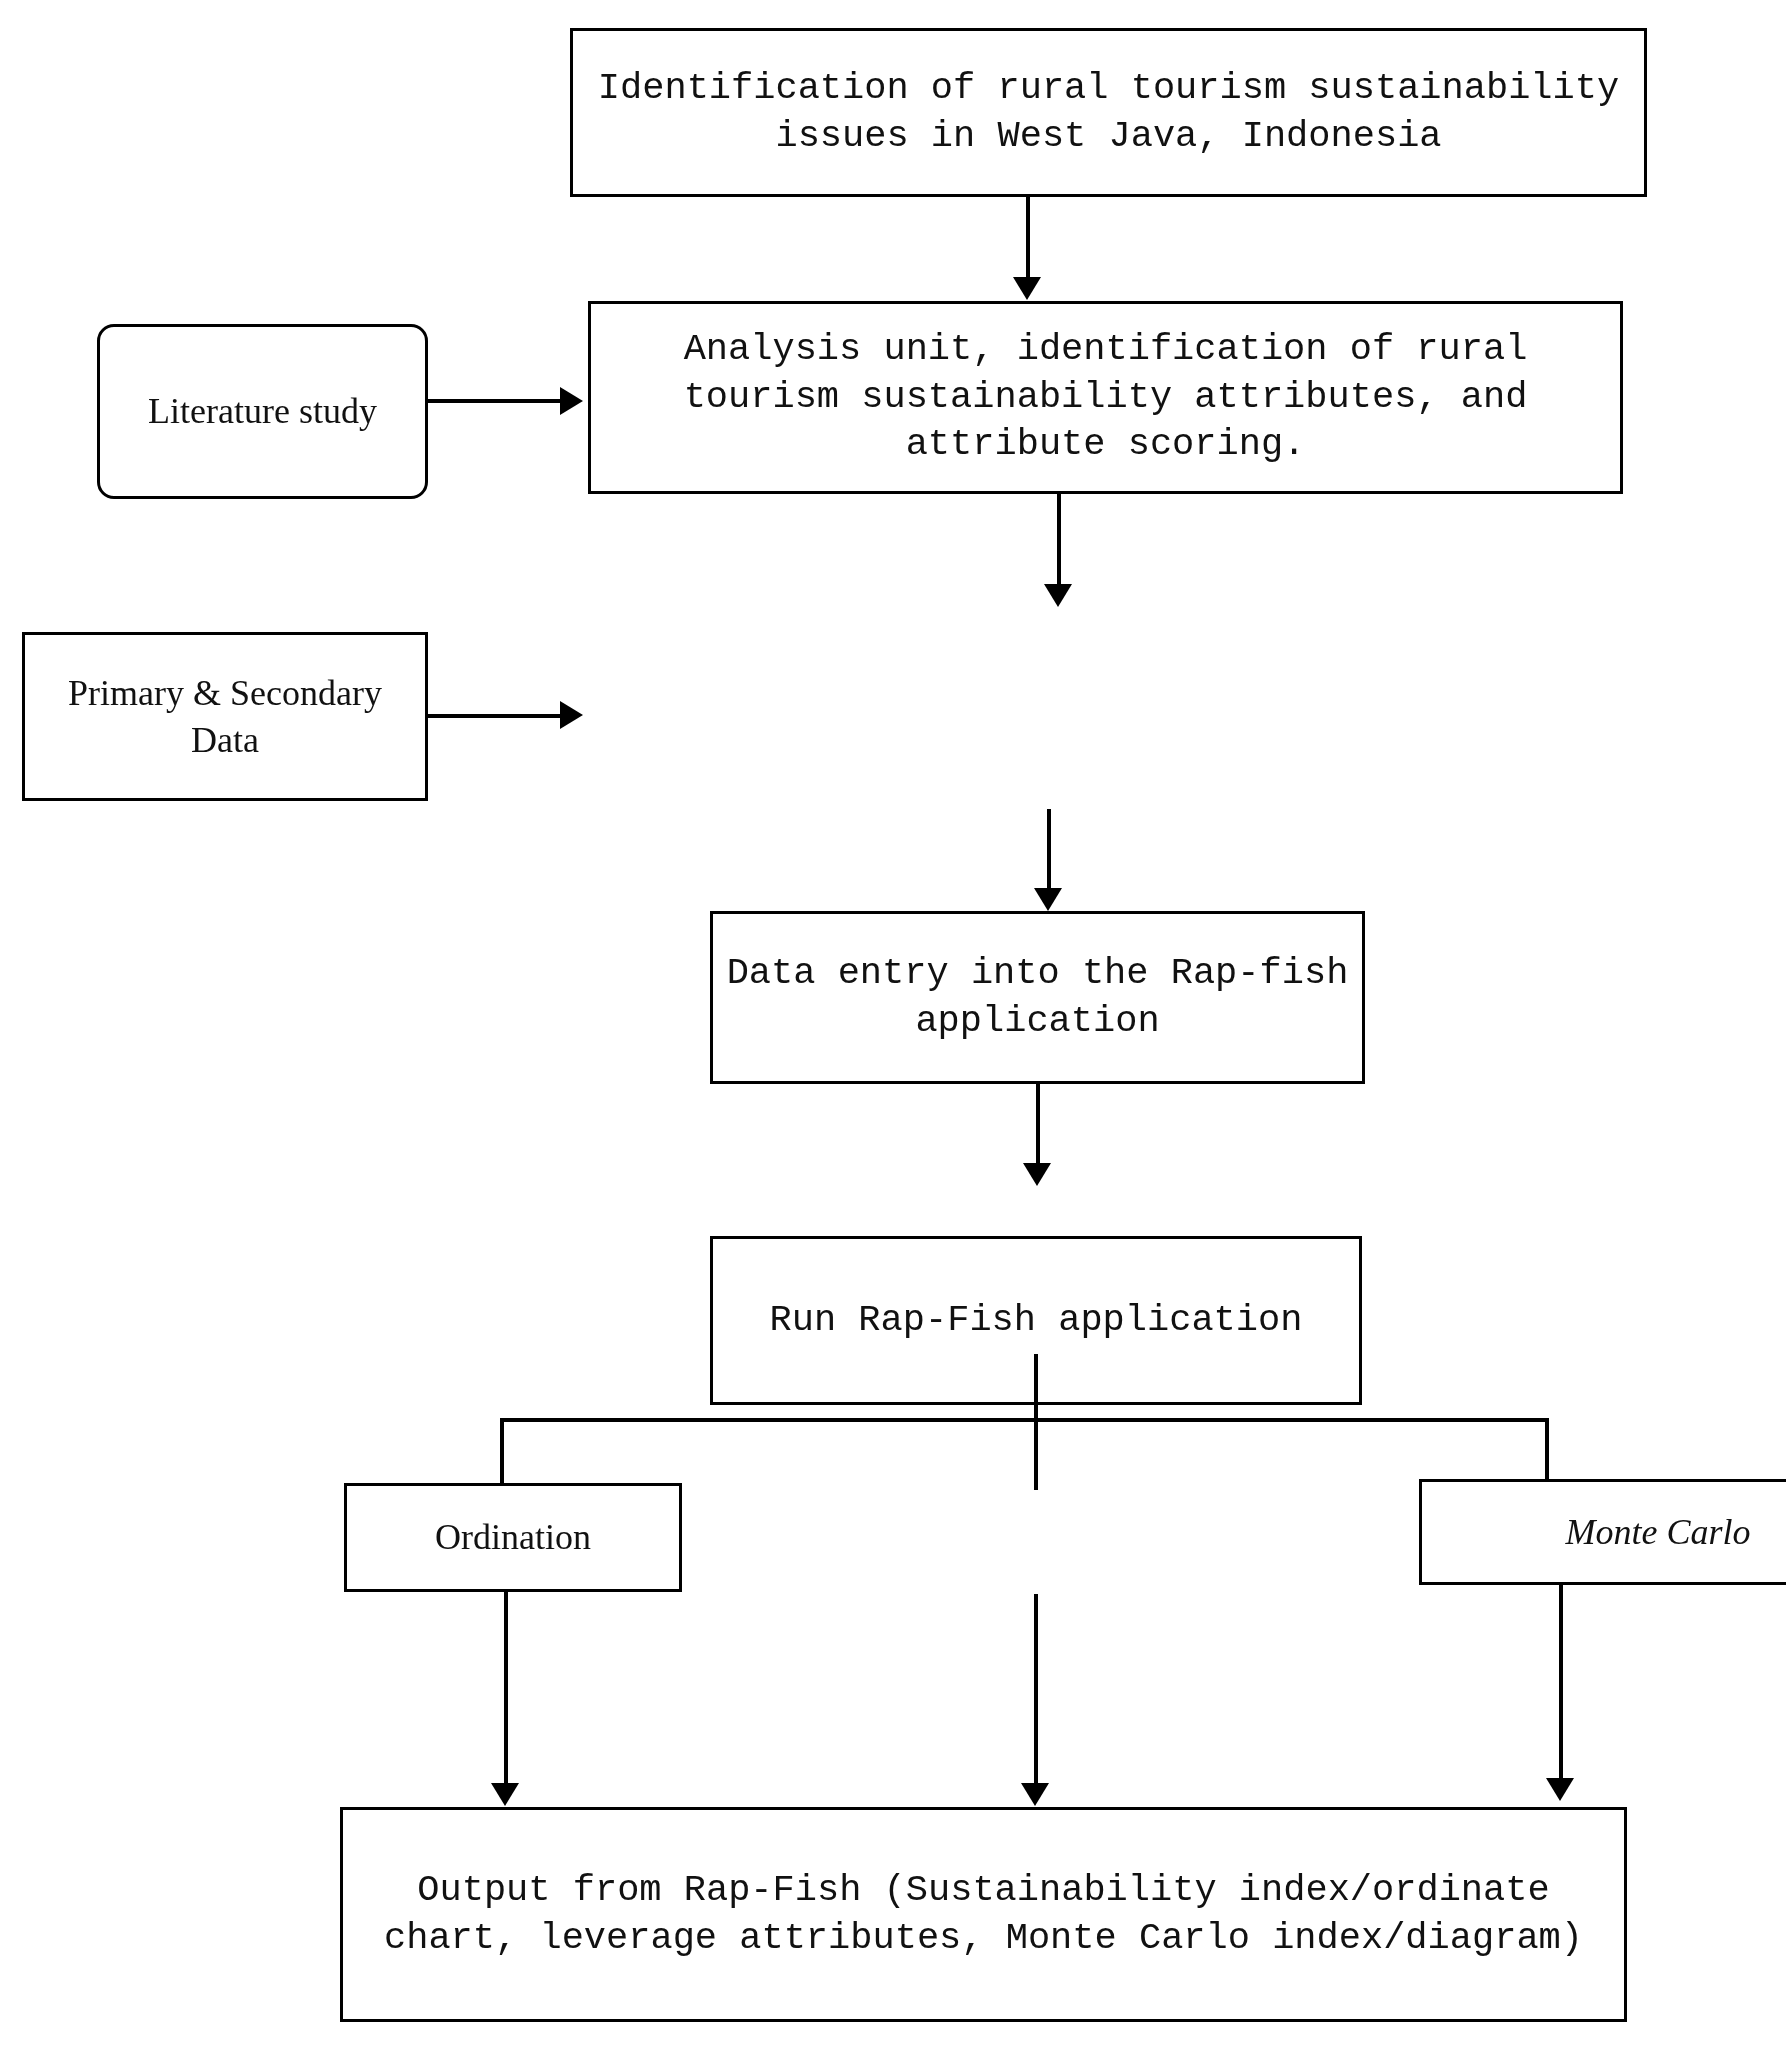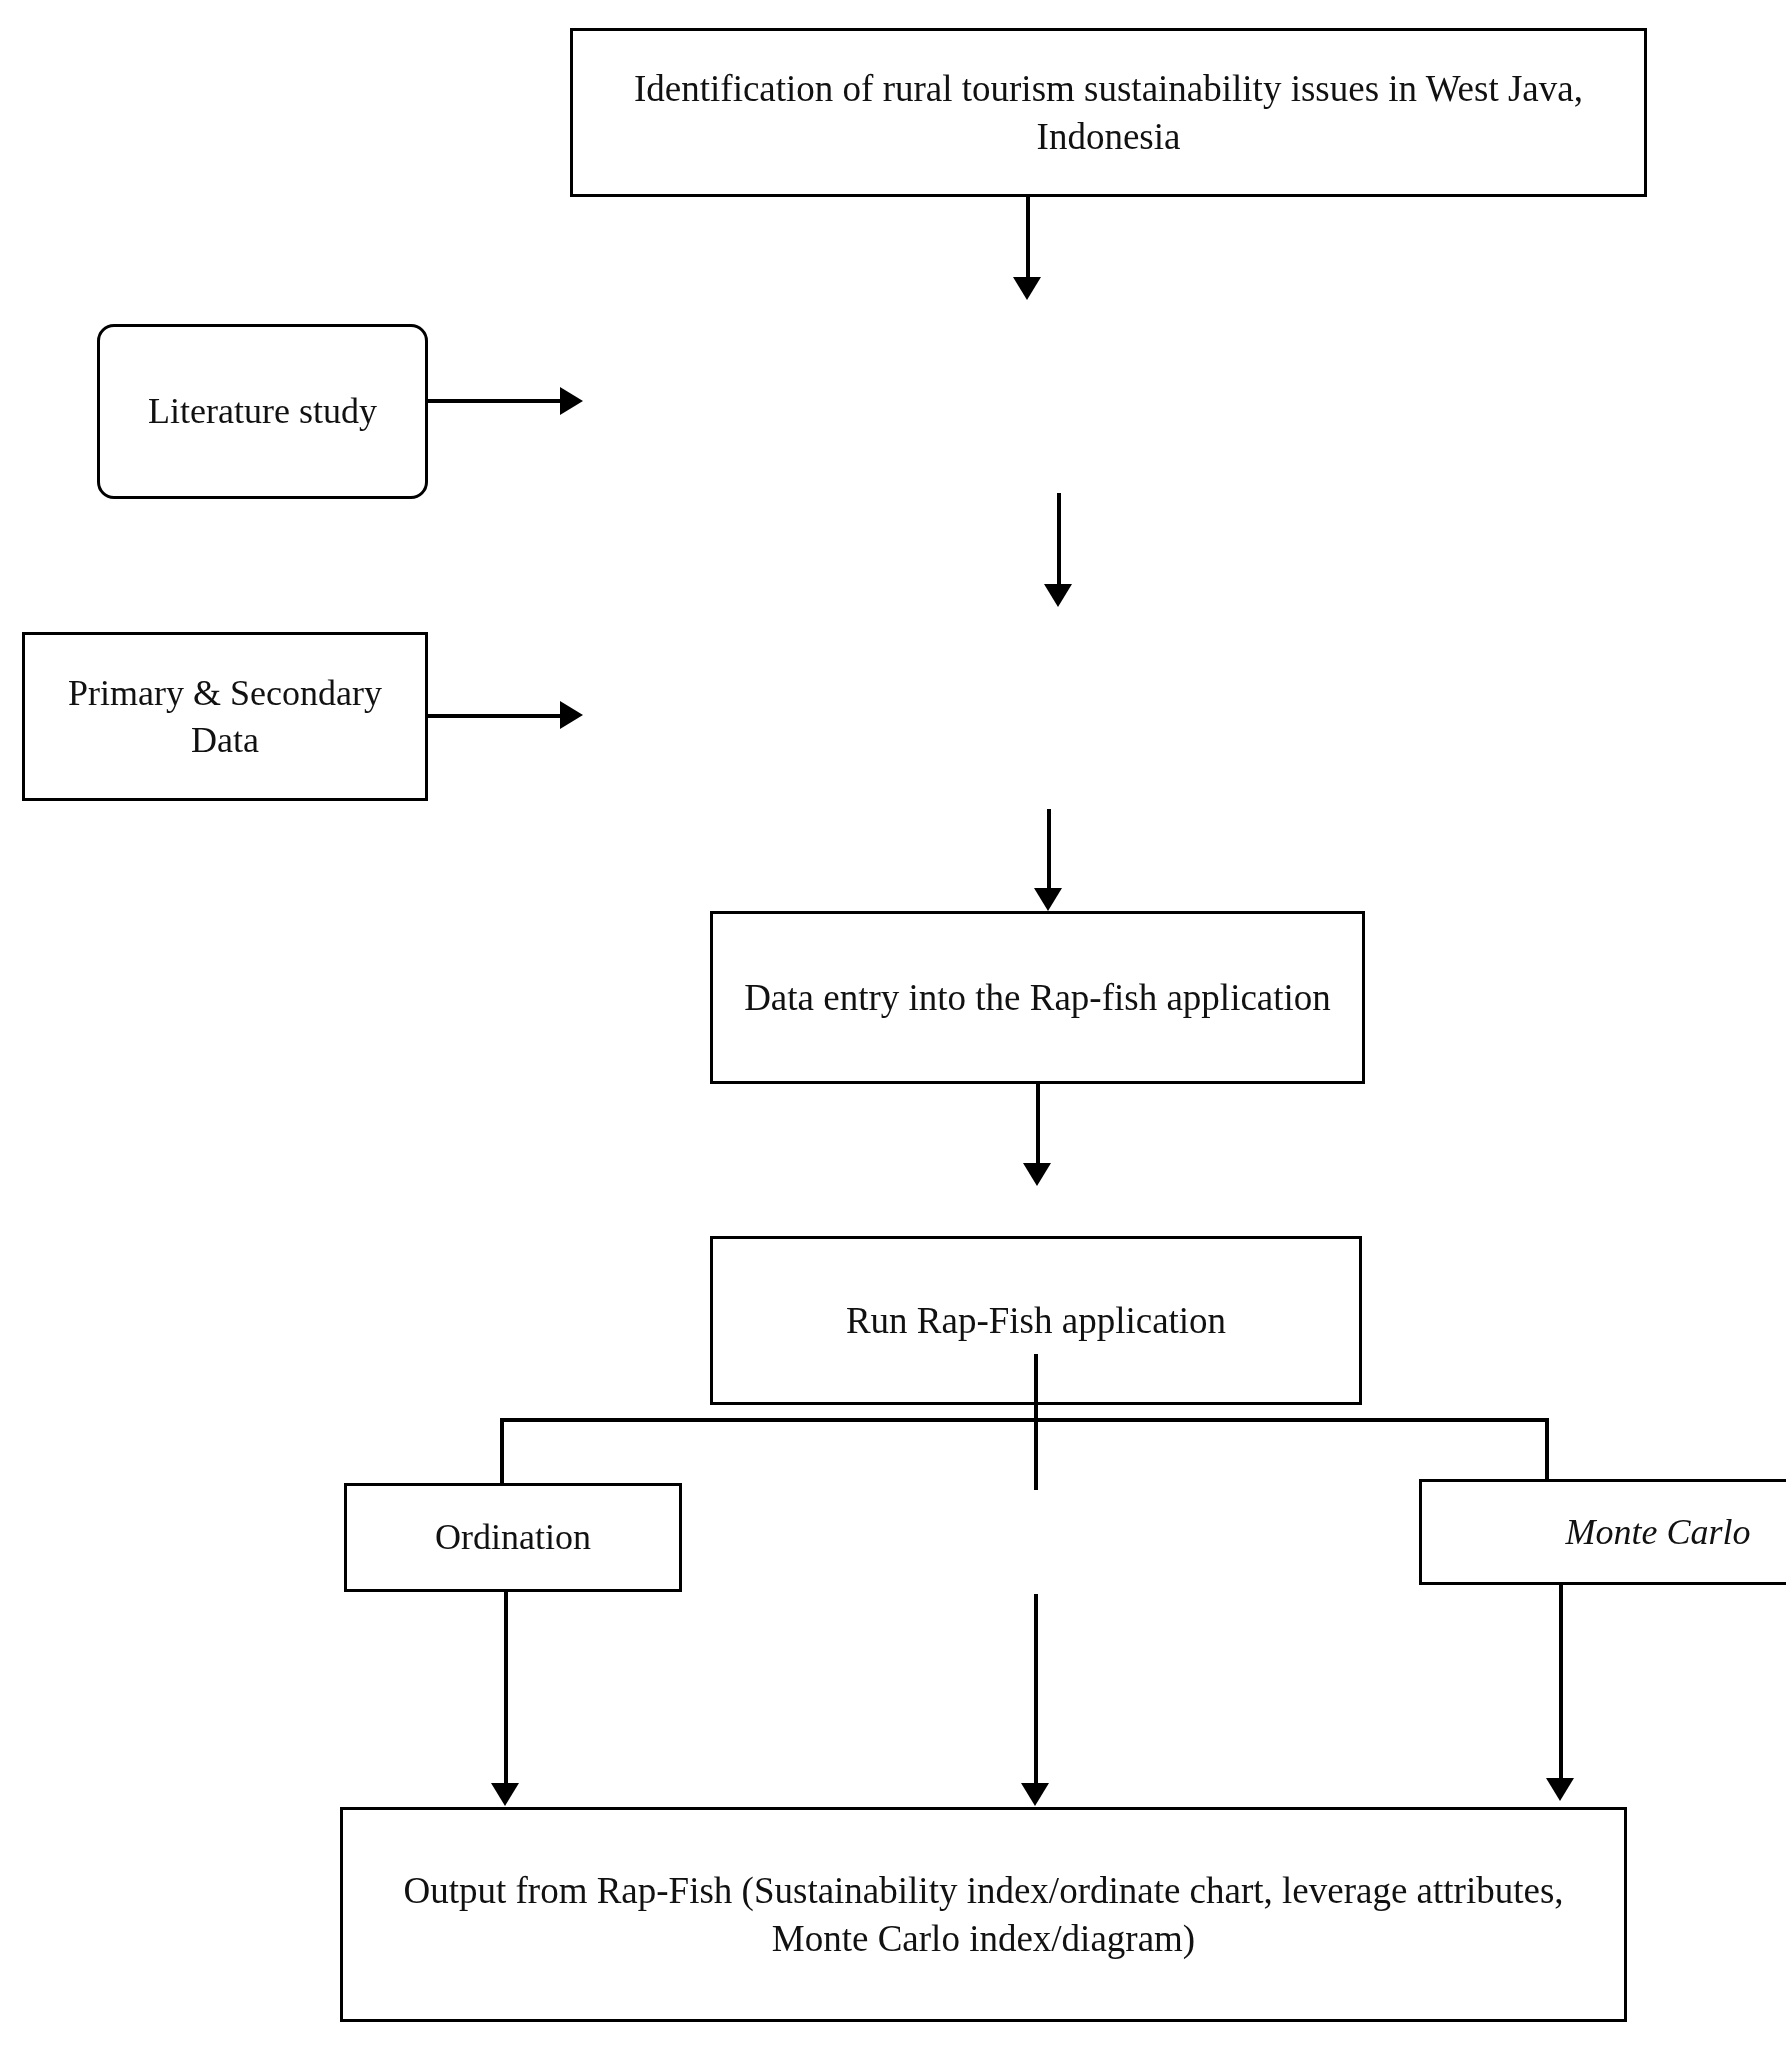--- a/index.html
+++ b/index.html
@@ -19,21 +19,21 @@
     background:#ffffff;
     display:flex;
     align-items:center;
     justify-content:center;
     text-align:center;
     line-height:1.28;
     padding:4px 12px;
   }
   .node .txt{display:block;width:100%;}
   .f54{font-size:36px;}
-  .f56{font-size:37px;}
+  .f56{font-size:37px;font-family:Liberation Mono, monospace;}
   .italic{font-style:italic;}
 
   
   .vline{position:absolute;background:#000000;width:4px;}
   .hline{position:absolute;background:#000000;height:4px;}
   .arrow-down{
     position:absolute;
     width:0;height:0;
     border-left:14.7px solid transparent;
     border-right:14.7px solid transparent;
@@ -58,20 +58,23 @@
 
   <div class="vline" style="left:1026px;top:197px;height:82px;"></div>
   <div class="arrow-down" style="left:1013px;top:277px;"></div>
 
   <div class="node f54" style="left:97px;top:324px;width:331px;height:175px;border-radius:17px;">
     <span class="txt">Literature study</span>
   </div>
   <div class="hline" style="left:428px;top:399px;width:134px;"></div>
   <div class="arrow-right" style="left:560px;top:387px;"></div>
 
+  <div class="node f56" style="left:588px;top:301px;width:1035px;height:193px;">
+    <span class="txt">Analysis unit, identification of rural tourism sustainability attributes, and attribute scoring.</span>
+  </div>
 
   <div class="vline" style="left:1057px;top:493px;height:94px;"></div>
   <div class="arrow-down" style="left:1044px;top:584px;"></div>
 
   <div class="node f54" style="left:22px;top:632px;width:406px;height:169px;">
     <span class="txt">Primary &amp; Secondary Data</span>
   </div>
   <div class="hline" style="left:428px;top:714px;width:134px;"></div>
   <div class="arrow-right" style="left:560px;top:701px;"></div>
 

